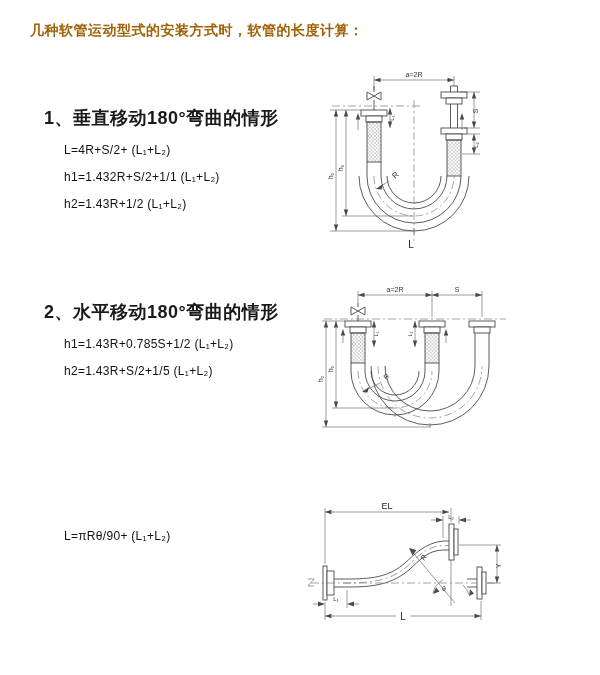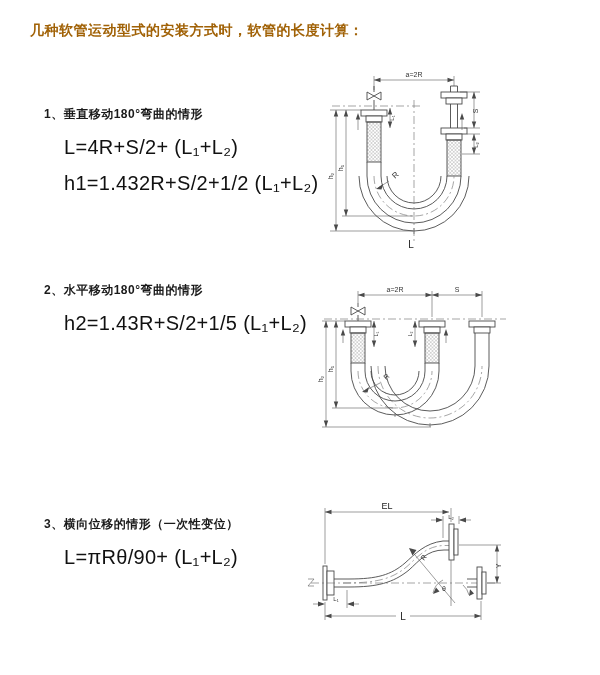--- a/index.html
+++ b/index.html
@@ -3,49 +3,50 @@
 <meta charset="utf-8">
 <style>
   html,body{margin:0;padding:0;}
   body{
     width:600px;height:675px;background:#ffffff;position:relative;
     font-family:"Liberation Sans","DejaVu Sans",sans-serif;color:#111;
     overflow:hidden;
   }
   .title{position:absolute;left:30px;top:22px;font-size:14px;font-weight:bold;color:#a16207;letter-spacing:0.5px;}
   .sec{position:absolute;left:44px;}
-  .sec .h{font-size:12px;font-weight:bold;color:#1a1a1a;letter-spacing:0.5px;}
-  .f{font-size:20px;margin:13px 0 0 20px;color:#111;letter-spacing:0.3px;}
+  .sec .h{font-size:18px;font-weight:bold;color:#1a1a1a;letter-spacing:0.5px;}
+  .f{font-size:12px;margin:13px 0 0 20px;color:#111;letter-spacing:0.3px;}
   .dg{position:absolute;}
   svg{font-family:"Liberation Sans","DejaVu Sans",sans-serif;}
   .ln{fill:none;stroke:#4a4a4a;stroke-width:0.9;}
   .fl{fill:#ffffff;stroke:#4a4a4a;stroke-width:0.9;}
   .thin{fill:none;stroke:#5a5a5a;stroke-width:0.6;}
   .cl{fill:none;stroke:#6a6a6a;stroke-width:0.6;stroke-dasharray:8 3 2 3;}
   .ah{fill:#4a4a4a;stroke:none;}
   .dt{fill:#333;font-size:7px;}
 </style>
 </head>
 <body>
 
 <div class="title">几种软管运动型式的安装方式时，软管的长度计算：</div>
 
 <div class="sec" style="top:106px">
   <div class="h">1、垂直移动180°弯曲的情形</div>
   <div class="f">L=4R+S/2+ (L₁+L₂)</div>
-  <div class="f">h1=1.432R+S/2+1/2 (L₁+L₂)</div>
+  <div class="f">h1=1.432R+S/2+1/1 (L₁+L₂)</div>
+  <div class="f">h2=1.43R+1/2 (L₁+L₂)</div>
 </div>
 
-<div class="sec" style="top:282px">
+<div class="sec" style="top:300px">
   <div class="h">2、水平移动180°弯曲的情形</div>
+  <div class="f">h1=1.43R+0.785S+1/2 (L₁+L₂)</div>
   <div class="f">h2=1.43R+S/2+1/5 (L₁+L₂)</div>
 </div>
 
 <div class="sec" style="top:516px">
-  <div class="h">3、横向位移的情形（一次性变位）</div>
   <div class="f">L=πRθ/90+ (L₁+L₂)</div>
 </div>
 
 <svg class="dg" style="left:312px;top:66px" width="275" height="190" viewBox="0 0 275 190">
   <defs>
     <pattern id="bh" width="3.5" height="3.5" patternUnits="userSpaceOnUse">
       <path d="M0,3.5L3.5,0M0,0L3.5,3.5" stroke="#999" stroke-width="0.4"></path>
     </pattern>
   </defs>
 

